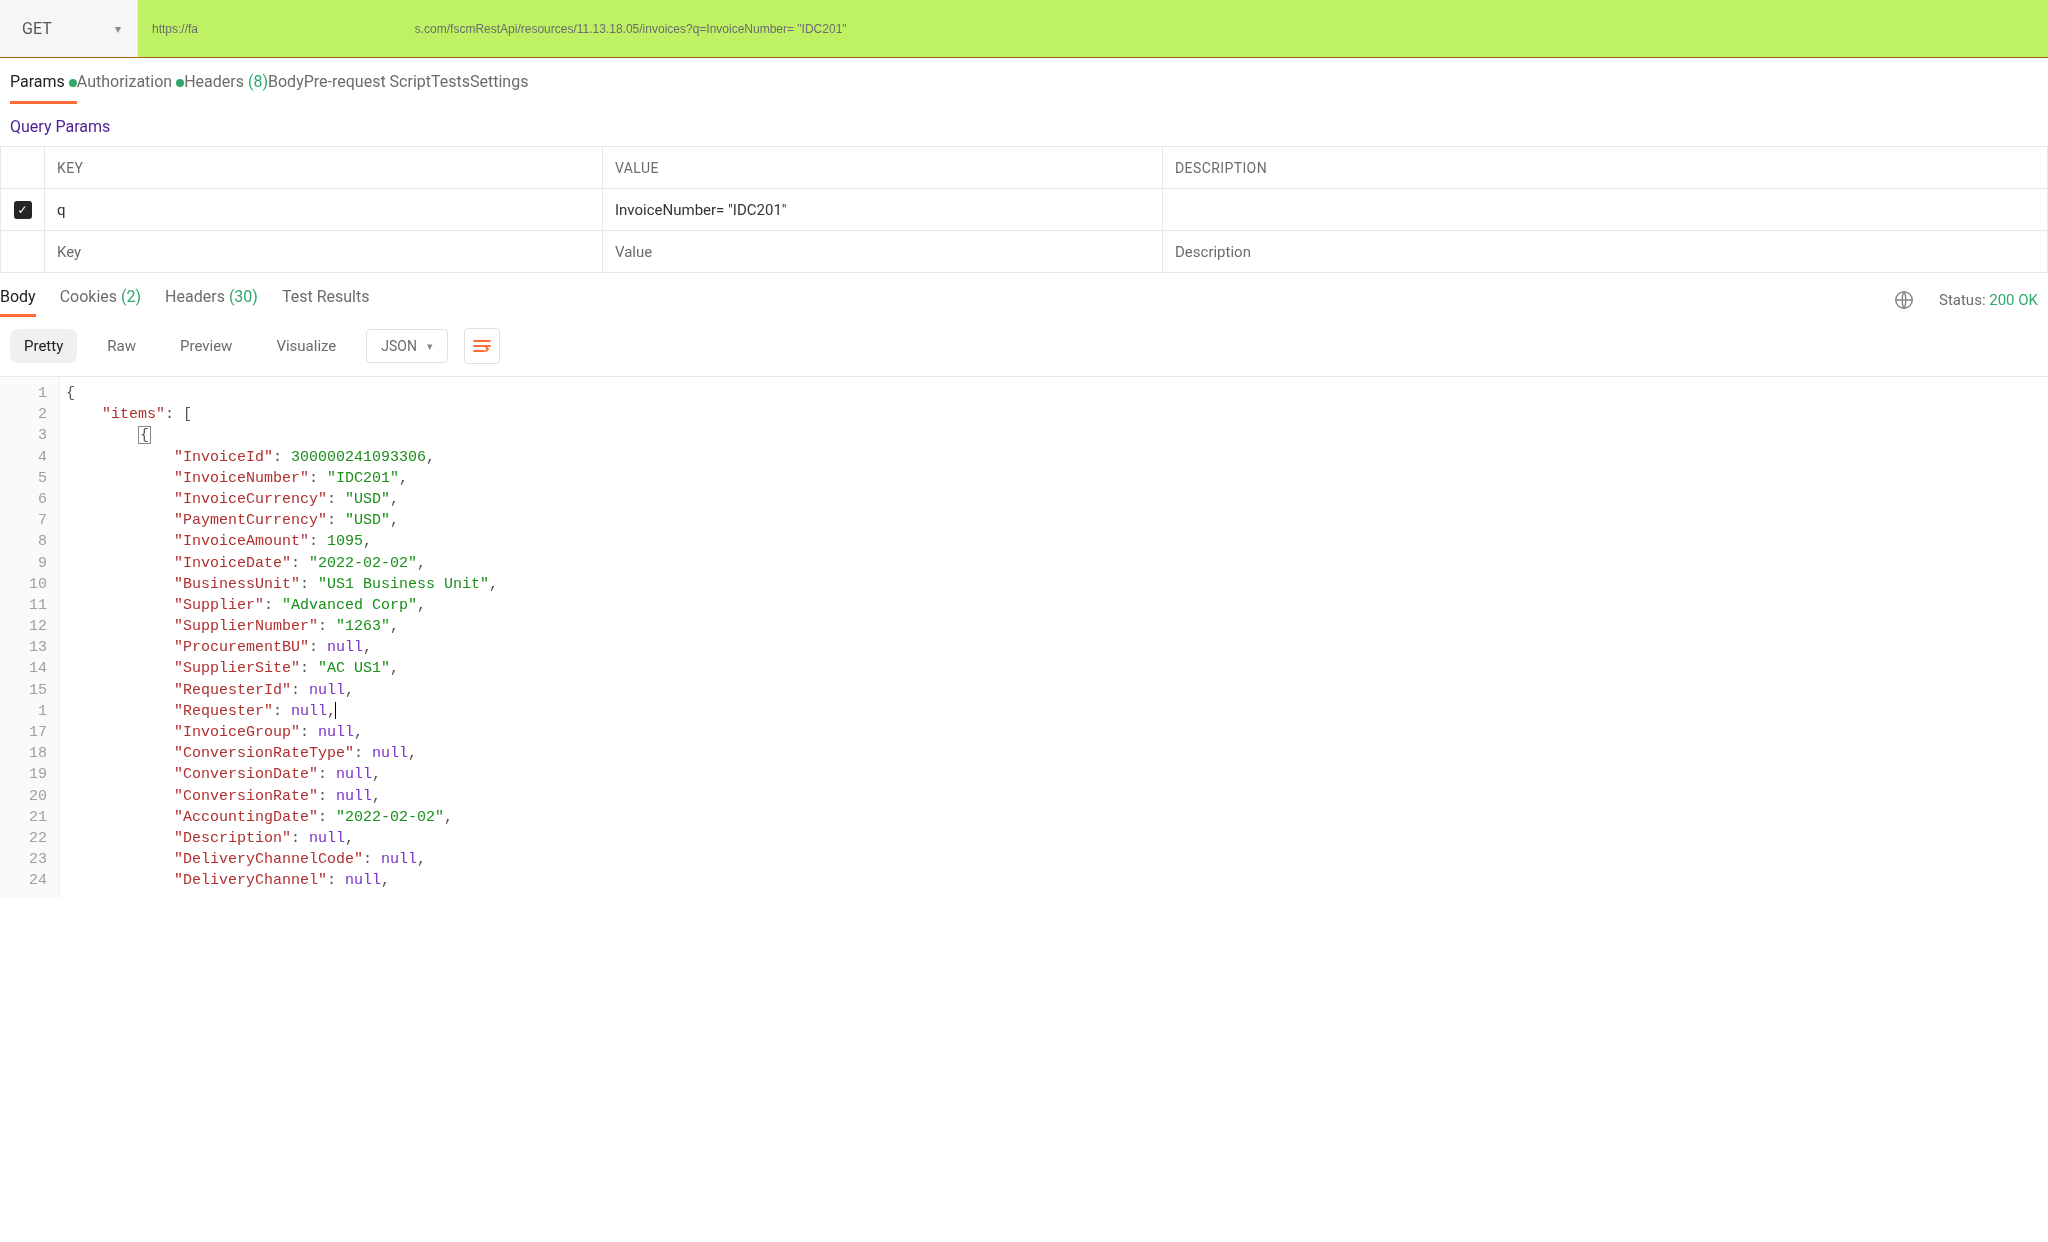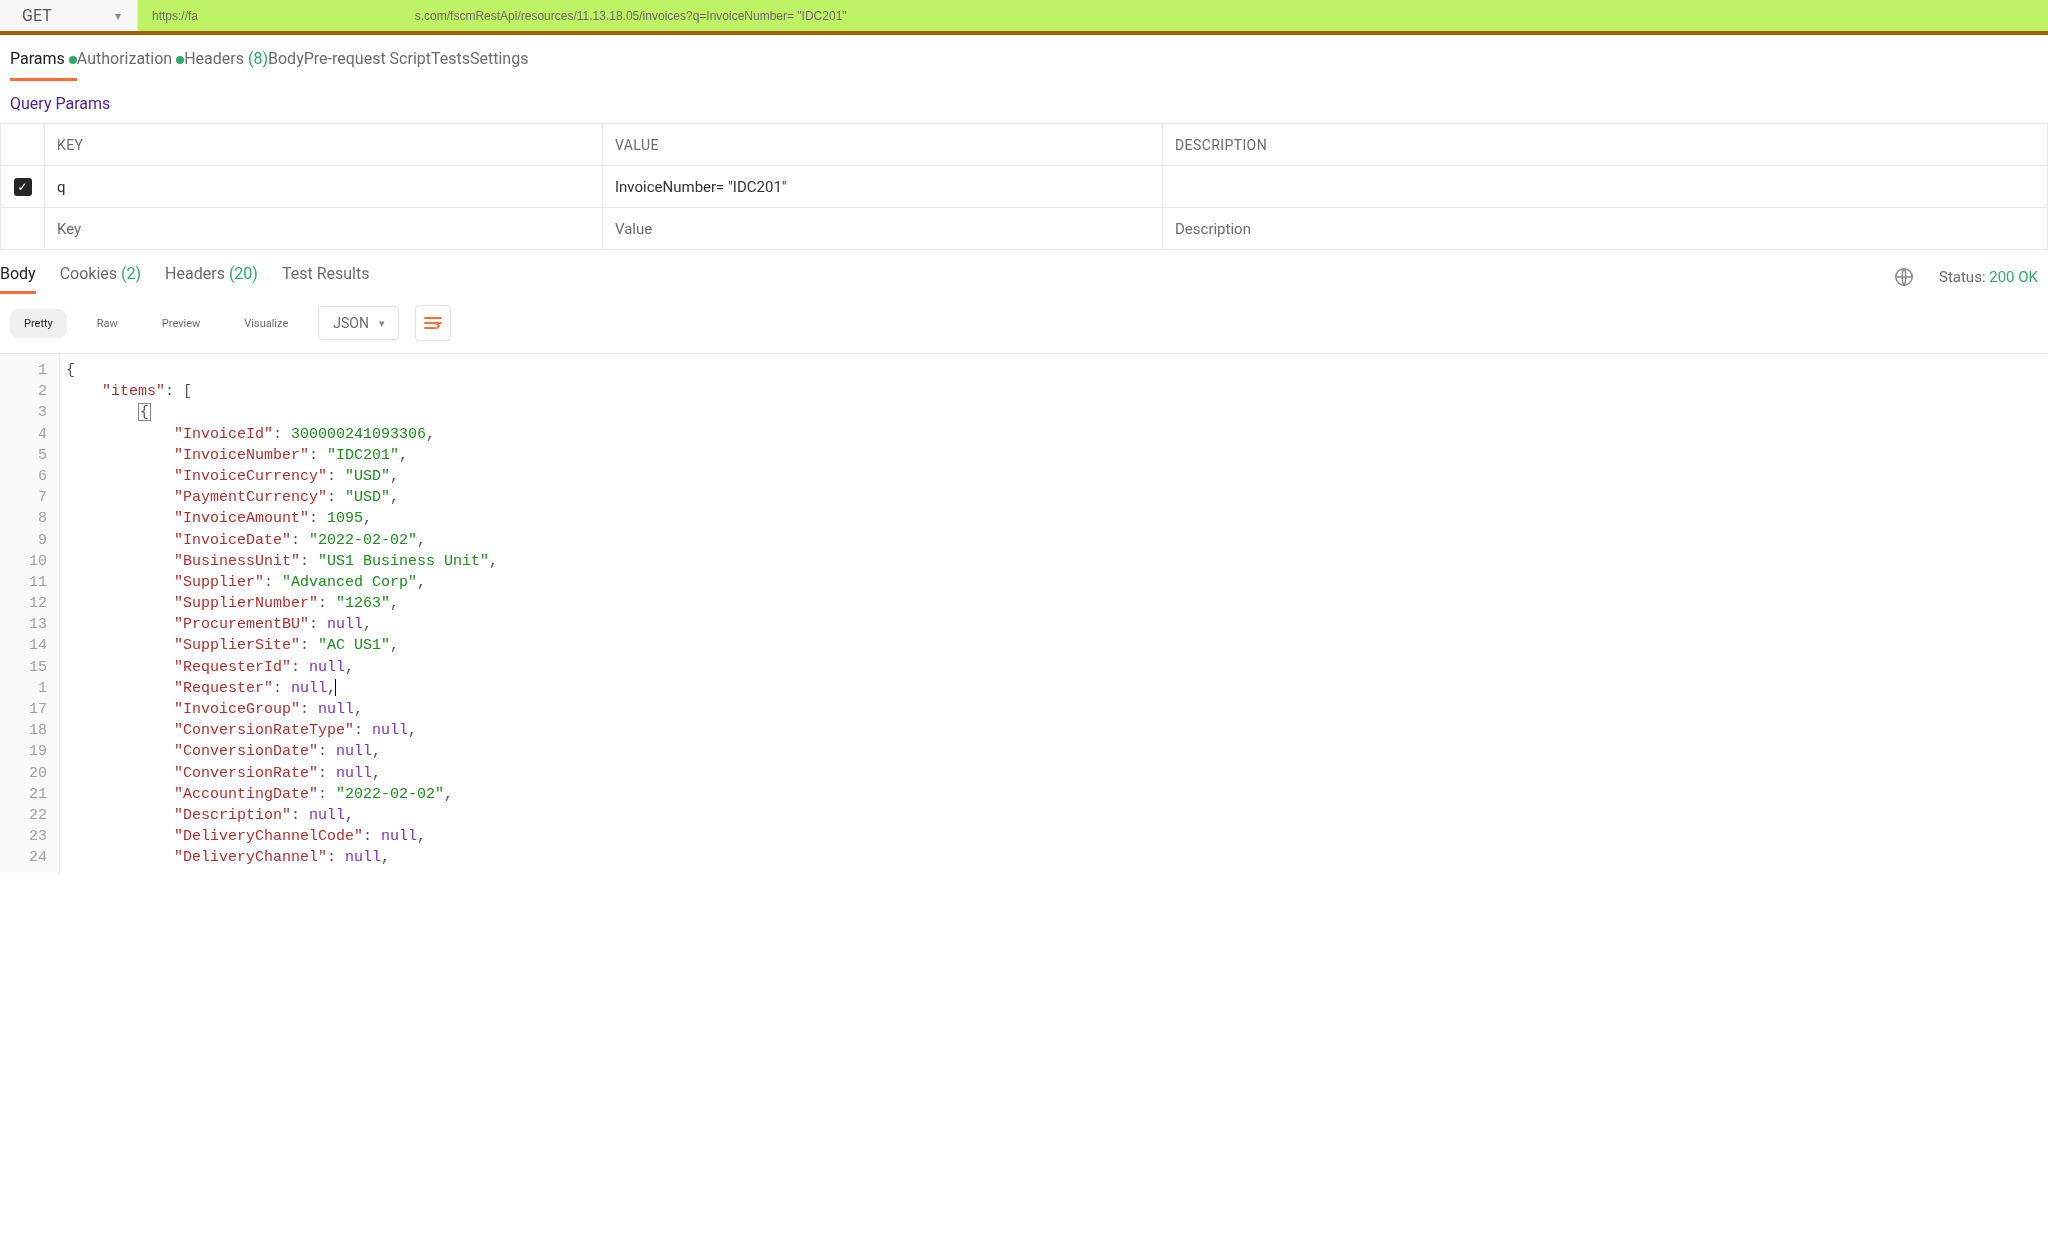--- a/index.html
+++ b/index.html
@@ -6,22 +6,22 @@
   body {
     font-family: -apple-system, BlinkMacSystemFont, "Segoe UI", Roboto, Arial, sans-serif;
     font-size: 14px;
     color: #212121;
     background: #fff;
   }
 
   
   .url-row {
     display: flex;
-    height: 35px;
-    border-bottom: 4px solid #a16207;
+    height: 58px;
+    border-bottom: 1px solid #a16207;
   }
   .method-select {
     width: 138px;
     display: flex;
     align-items: center;
     justify-content: space-between;
     padding: 0 16px 0 22px;
     background: #f6f6f6;
     border-right: 1px solid #e6e6e6;
     font-size: 16px;
@@ -161,21 +161,21 @@
 
   
   .viewmode-row {
     display: flex;
     align-items: center;
     gap: 16px;
     padding: 12px 10px;
   }
   .viewmode-btn {
     padding: 8px 14px;
-    font-size: 11px;
+    font-size: 15px;
     color: #6c6c6c;
     border-radius: 8px;
     cursor: pointer;
   }
   .viewmode-btn.active {
     background: #f0f0f0;
     color: #212121;
   }
   .format-select {
     display: flex;
@@ -306,21 +306,21 @@
   </tbody>
 </table>
 
 <div class="resp-row">
   <div class="resp-tabs">
     <div class="resp-tab active"><span>Body</span></div>
     <div class="resp-tab">
       <span>Cookies</span> <span class="count">(2)</span>
     </div>
     <div class="resp-tab">
-      <span>Headers</span> <span class="count">(20)</span>
+      <span>Headers</span> <span class="count">(30)</span>
     </div>
     <div class="resp-tab"><span>Test Results</span></div>
   </div>
   <div class="status-area">
     <svg class="globe" viewBox="0 0 24 24" fill="none" stroke="currentColor" stroke-width="1.6">
       <circle cx="12" cy="12" r="9"></circle>
         <path d="M3 12h18M12 3c2.5 3 2.5 15 0 18M12 3c-2.5 3-2.5 15 0 18"></path>
     </svg>
     <span>
       <span>Status:</span>

